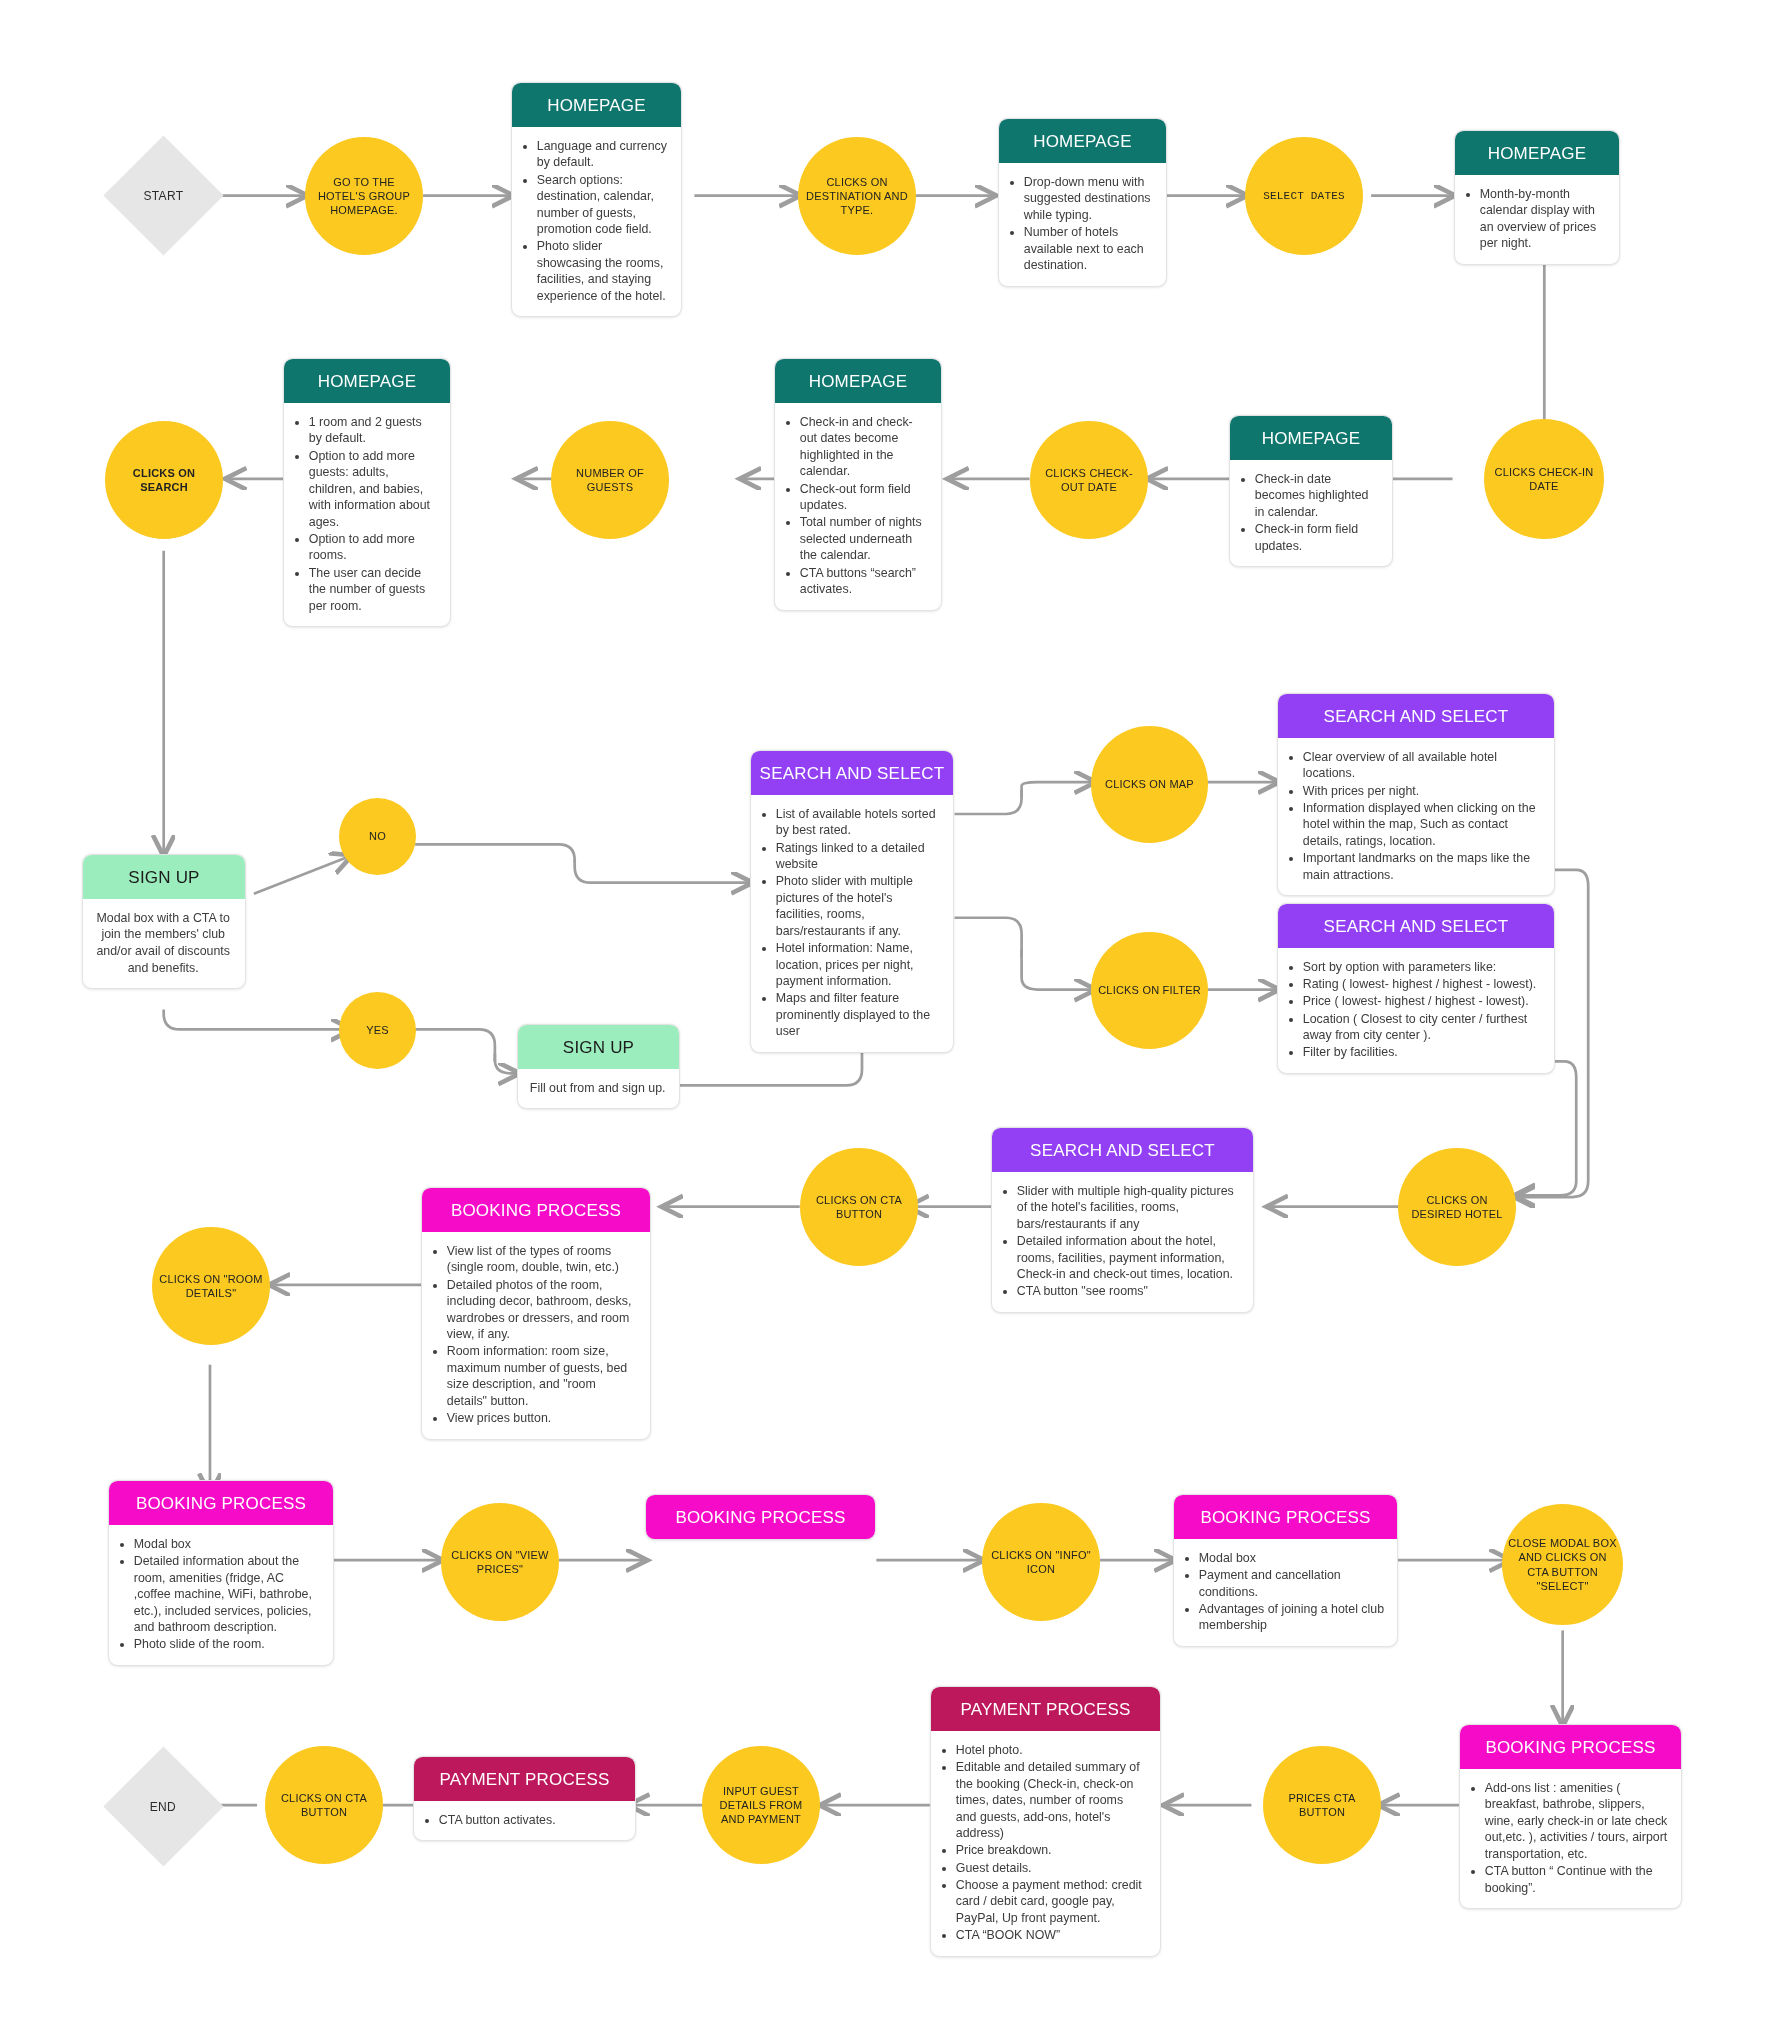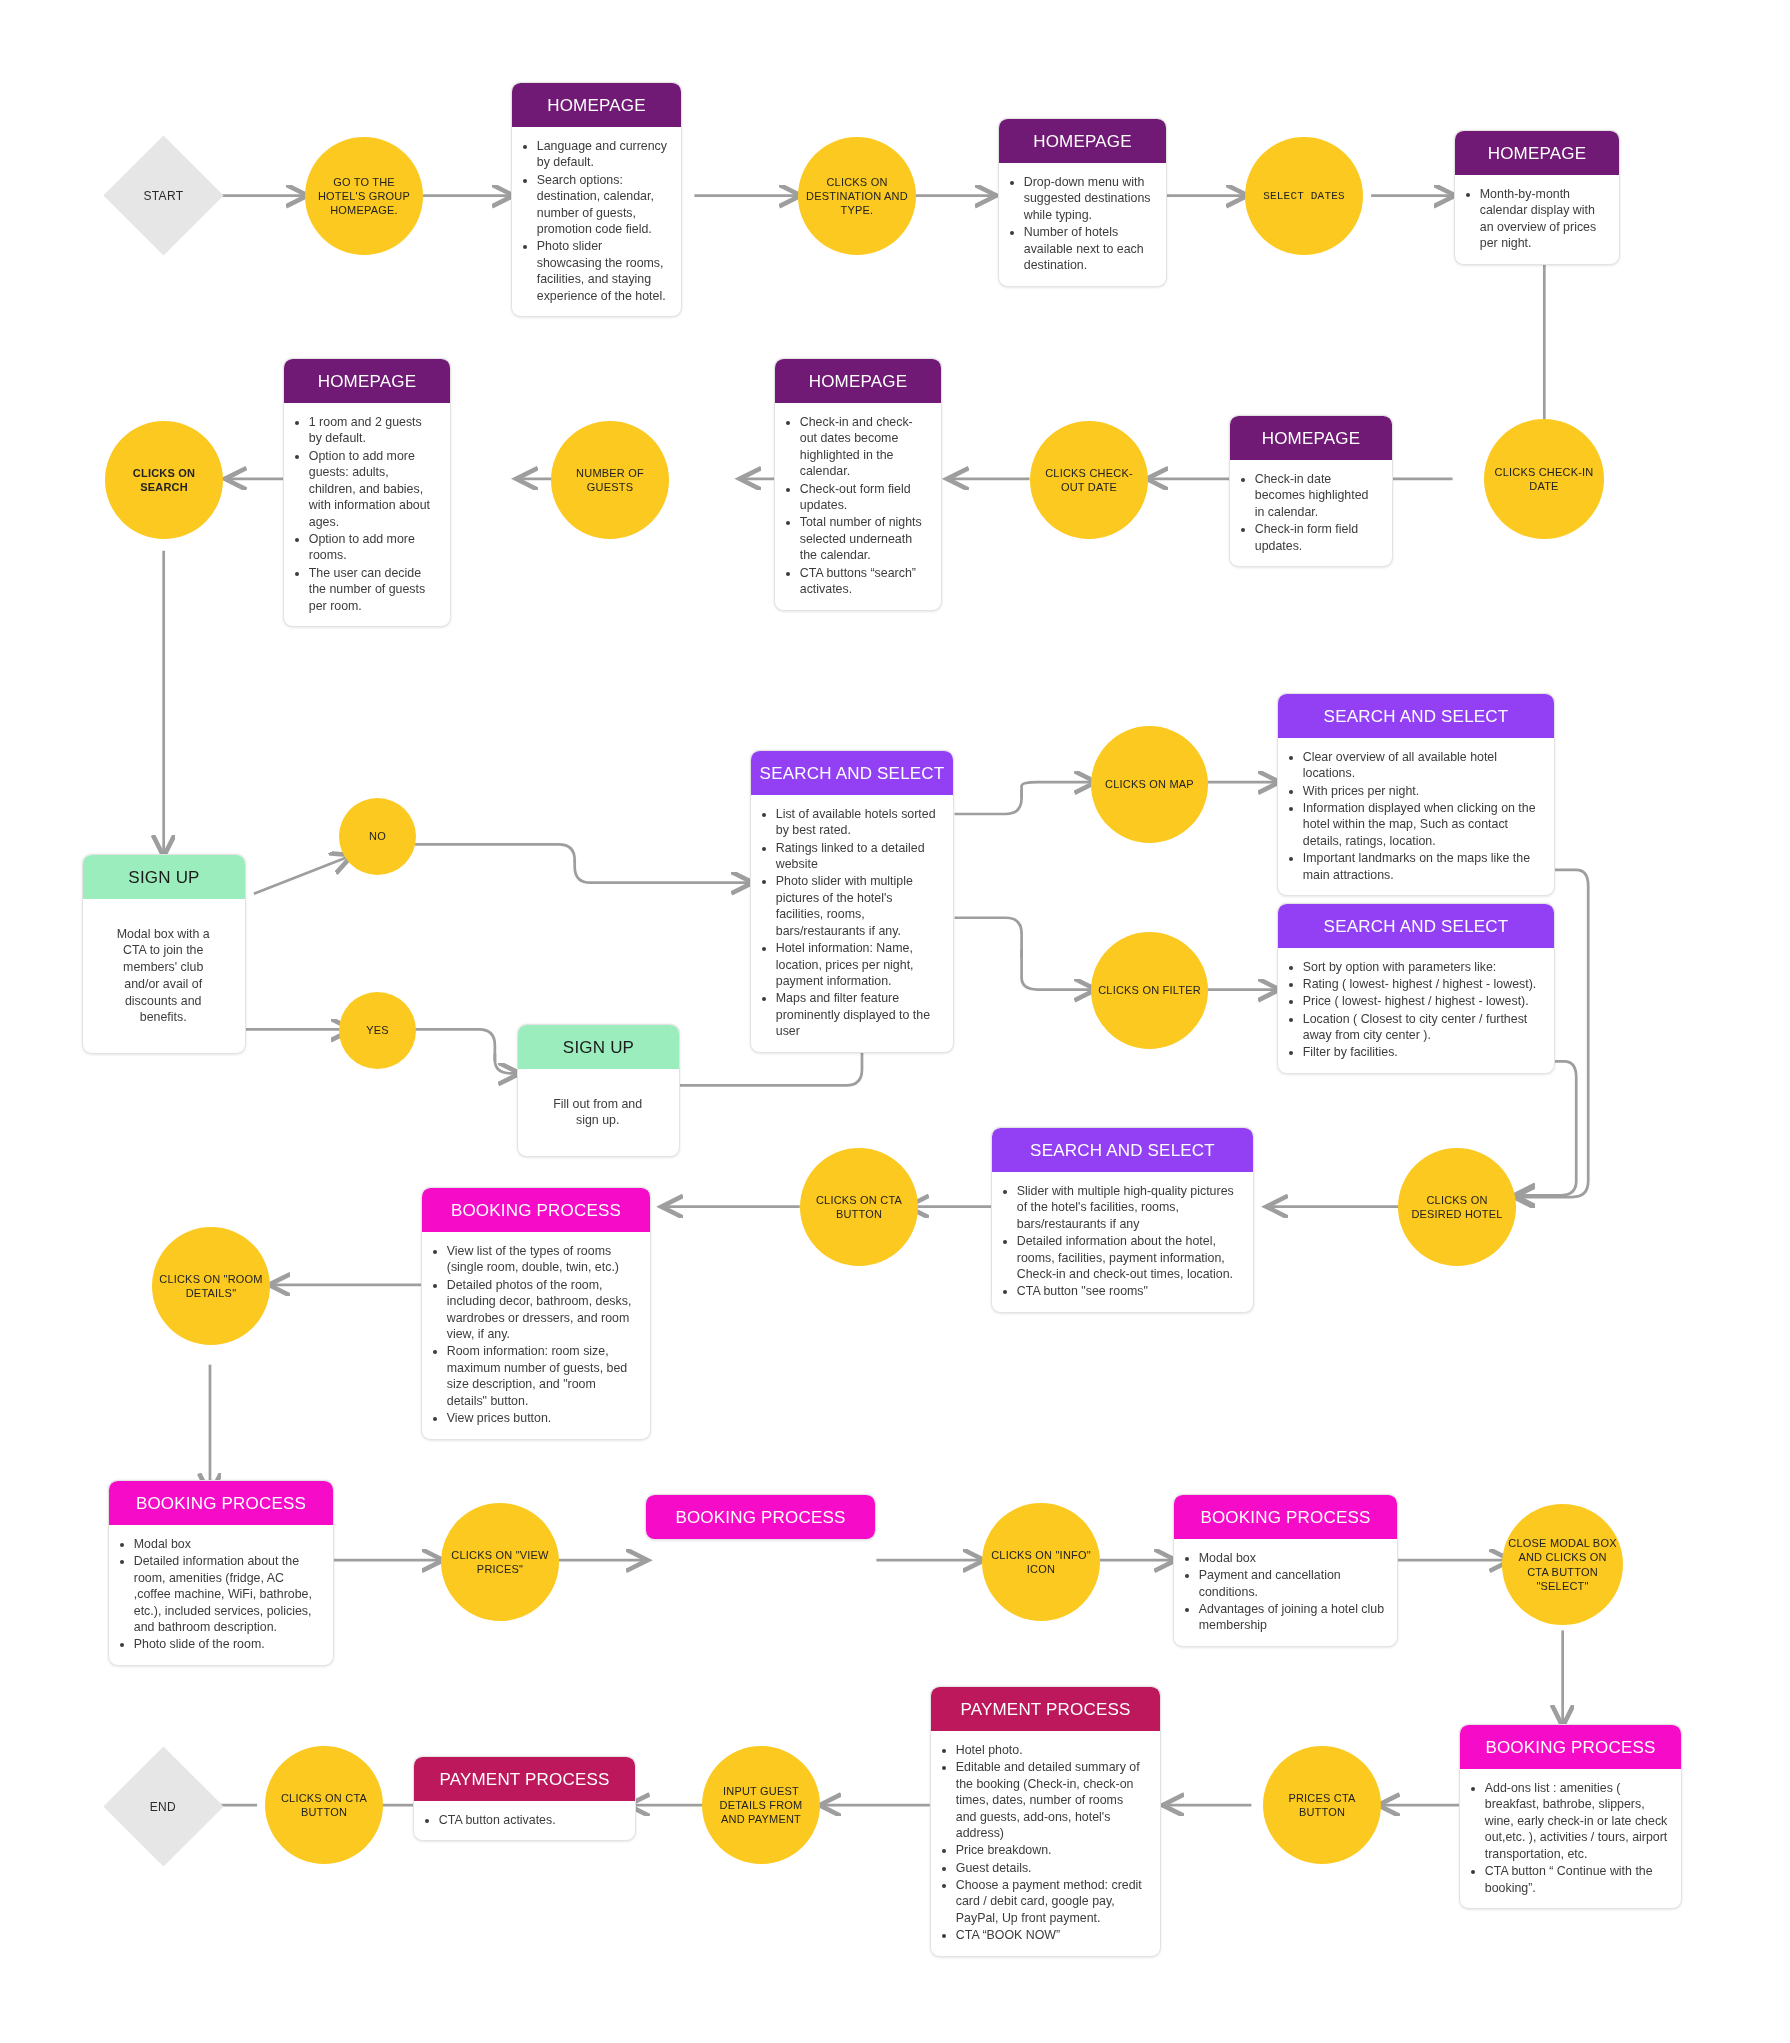--- a/index.html
+++ b/index.html
@@ -7,22 +7,22 @@
   #canvas{position:relative;width:1791px;height:2043px;background:#fff;overflow:hidden;}
 
   
   .card{position:absolute;background:#fff;border:0.8px solid #e3e3e3;border-radius:9.6px;
         box-shadow:0 0.8px 2.4px rgba(0,0,0,.10);overflow:hidden;box-sizing:border-box;}
   .card .hd{font-size:17px;letter-spacing:0.2px;color:#fff;text-align:center;
             padding:12.8px 4.8px 12px;line-height:1.15;font-weight:400;}
   .card .bd{padding:10.4px 12.8px 11.2px 11.2px;}
   .card ul{margin:0;padding-left:13.6px;}
   .card li{font-size:12.4px;line-height:1.33;color:#3c3c3c;margin-bottom:0.8px;}
-  .card p{margin:16px;font-size:12.4px;line-height:1.35;color:#3c3c3c;text-align:center;}
-  .hd-blue{background:#701a75;}
+  .card p{margin:0;font-size:12.4px;line-height:1.35;color:#3c3c3c;text-align:center;}
+  .hd-blue{background:#0f766e;}
   .hd-purple{background:#9340f5;}
   .hd-pink{background:#f50bc8;}
   .hd-orange{background:#be185d;}
   .hd-green{background:#9bedbd;color:#1b1b1b !important;}
 
   .circle{position:absolute;border-radius:50%;background:#fbc91f;display:flex;
           align-items:center;justify-content:center;text-align:center;
           font-size:11px;line-height:1.3;color:#222;letter-spacing:0.2px;
           padding:4.8px;box-sizing:border-box;}
   .circle span{display:block;}

